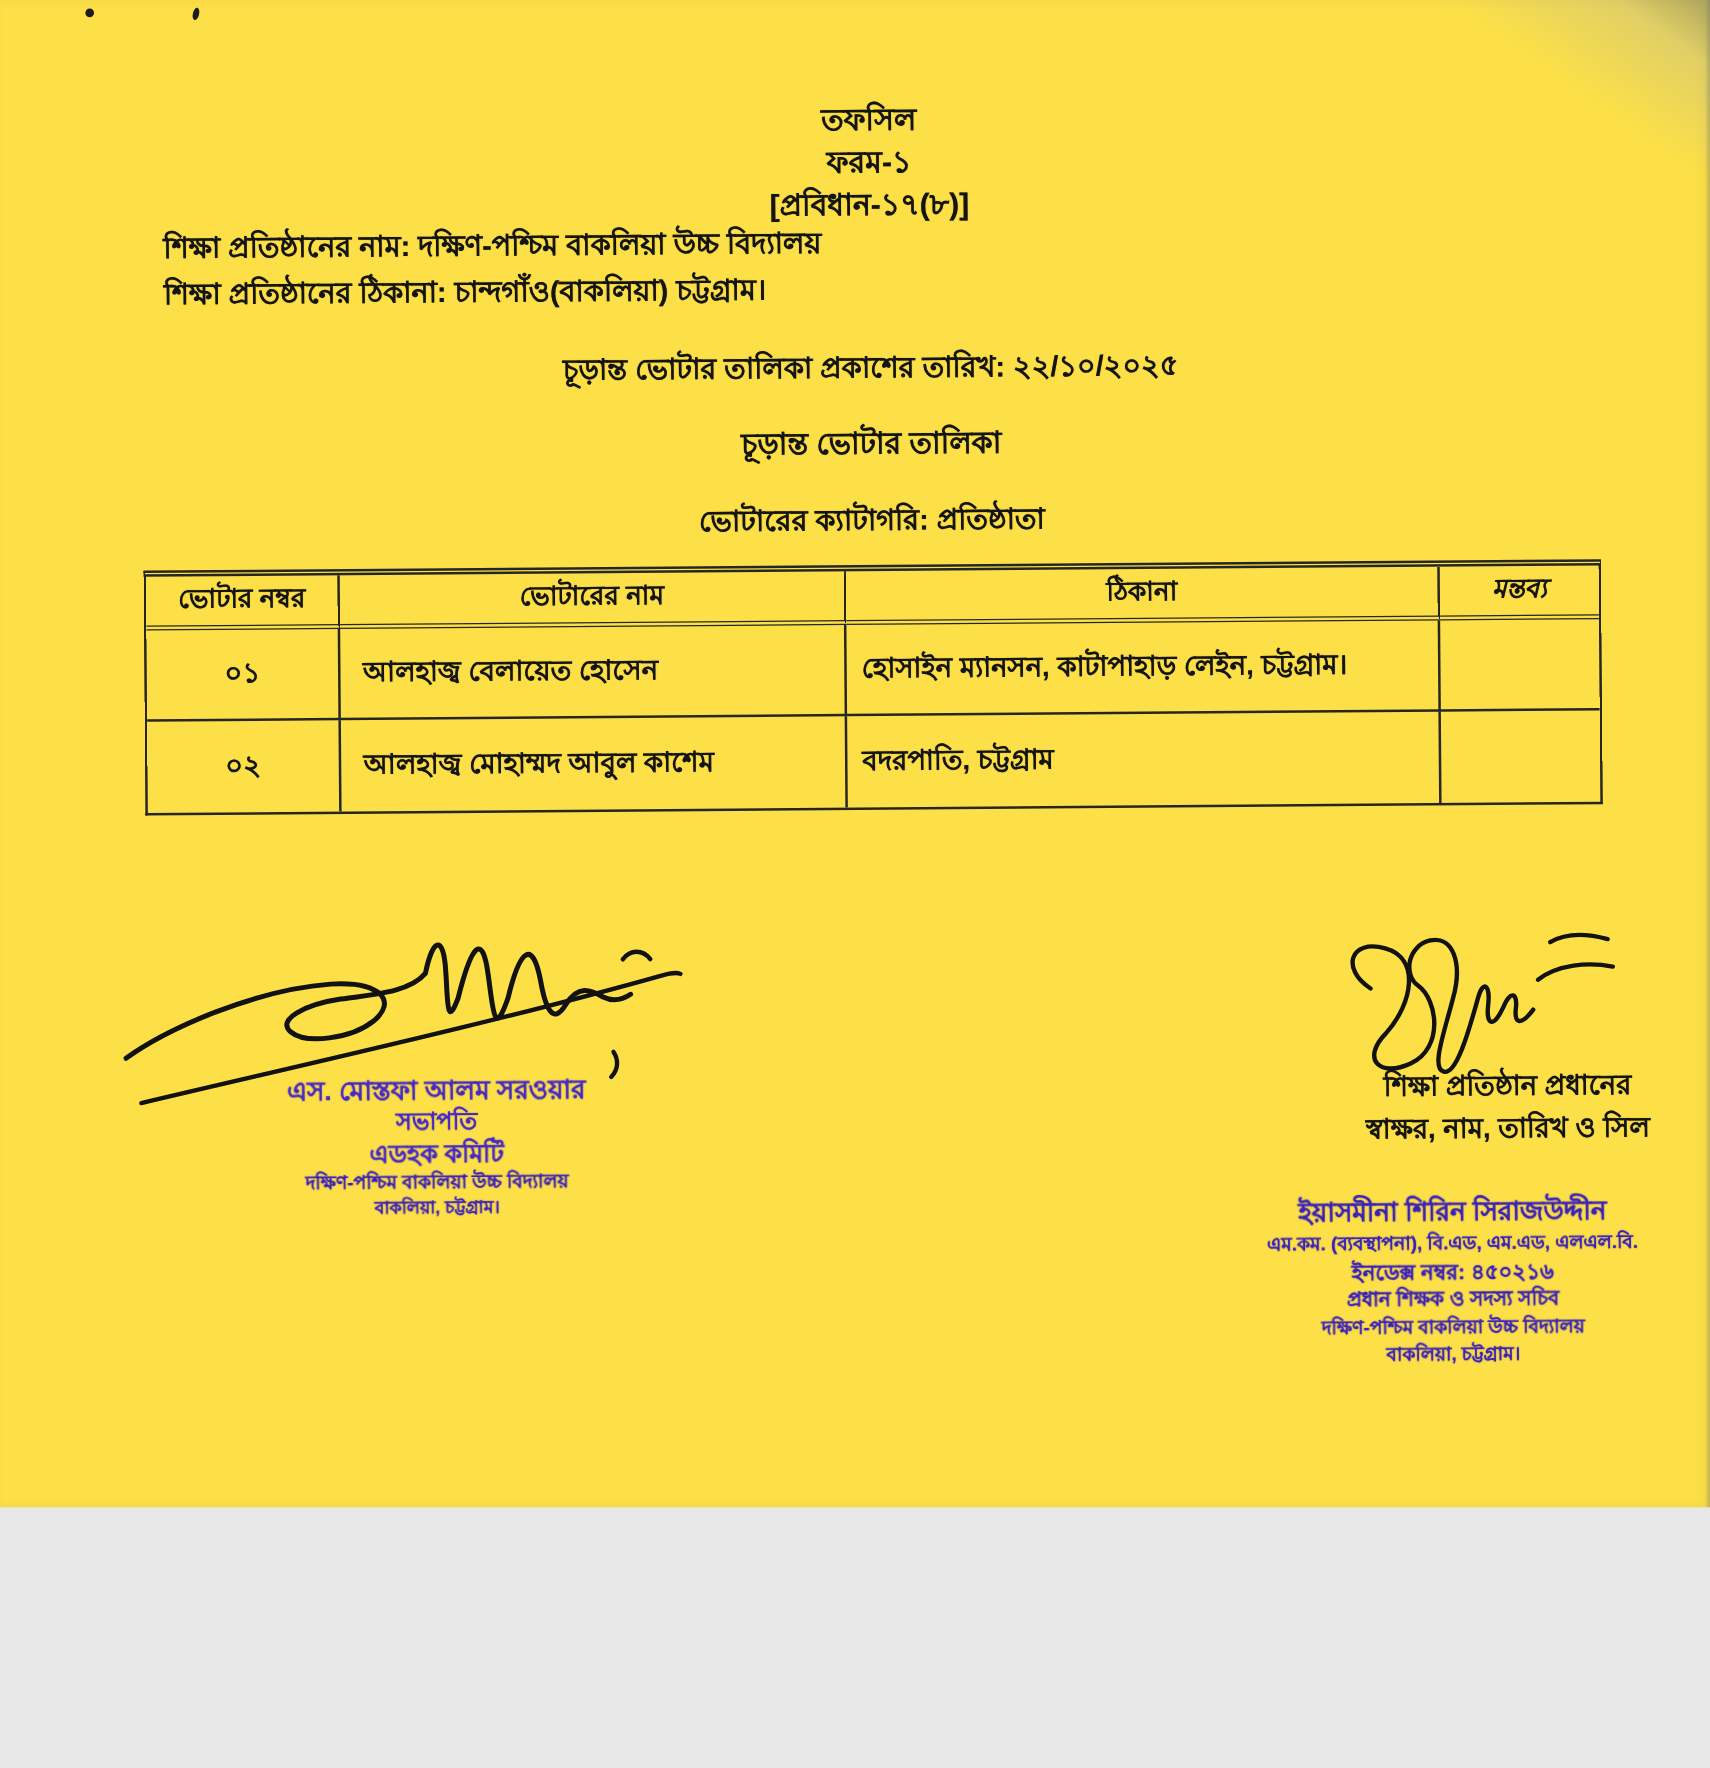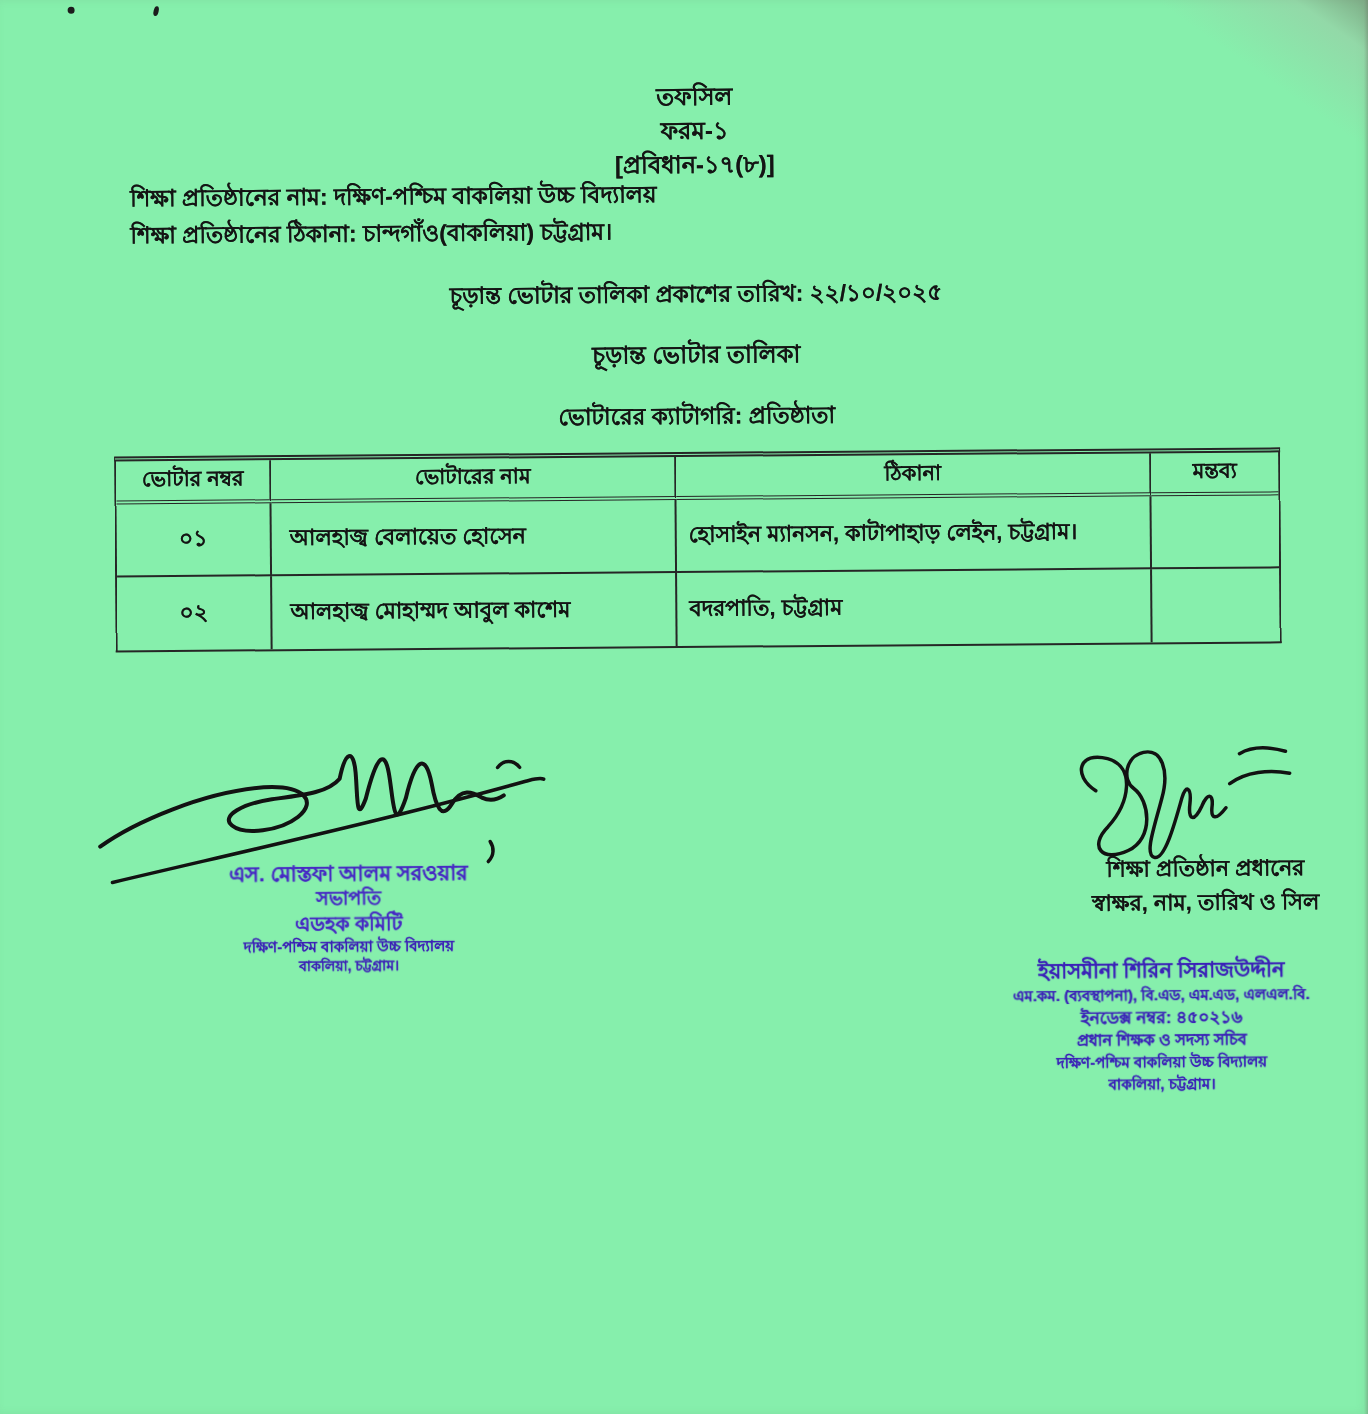--- a/index.html
+++ b/index.html
@@ -1,20 +1,20 @@
 <!DOCTYPE html>
 <html lang="bn"><head>
 <meta charset="utf-8">
 <style>
   html,body{margin:0;padding:0;background:#e8e8e8;}
   .page{
     position:relative;
-    width:1368px;height:1414px;
+    width:1368px;height:1206px;
     margin:0 auto;
-    background:#86efac;
+    background:#fde047;
     overflow:hidden;
     font-family:"Liberation Sans", sans-serif;
     color:#141414;
     box-shadow:inset -4px 0 8px rgba(90,95,85,0.10);
   }
   .corner-shade{
     position:absolute;top:0;right:0;width:250px;height:150px;
     background:linear-gradient(215deg, rgba(120,126,108,0.60) 0%, rgba(170,175,160,0.35) 16%, rgba(255,255,255,0) 46%);
     pointer-events:none;
   }
@@ -55,21 +55,21 @@
     border-top:5px double #262626;
     border-bottom:2px solid #262626;
     font-size:22px;
   }
   .tbl .cell{
     border-right:2px solid #262626;
     border-bottom:2px solid #262626;
     display:flex;align-items:center;
     box-sizing:border-box;
   }
-  .tbl .cell:nth-child(4n){border-right:none;}
+  .tbl .cell:nth-child(4n){border-right:none;font-style:italic;}
   .tbl .cell.last-row{border-bottom:none;}
   .tbl .hcell{justify-content:center;font-size:21px;border-bottom:4px double #262626;}
   .tbl .ccenter{justify-content:center;}
   .tbl .cleft{padding-left:18px;}
   .tbl .cleft2{padding-left:12px;}
 
   
   .sig{position:absolute;}
   .sig svg{display:block;}
   .sig path{fill:none;stroke:#121212;stroke-linecap:round;stroke-linejoin:round;}

